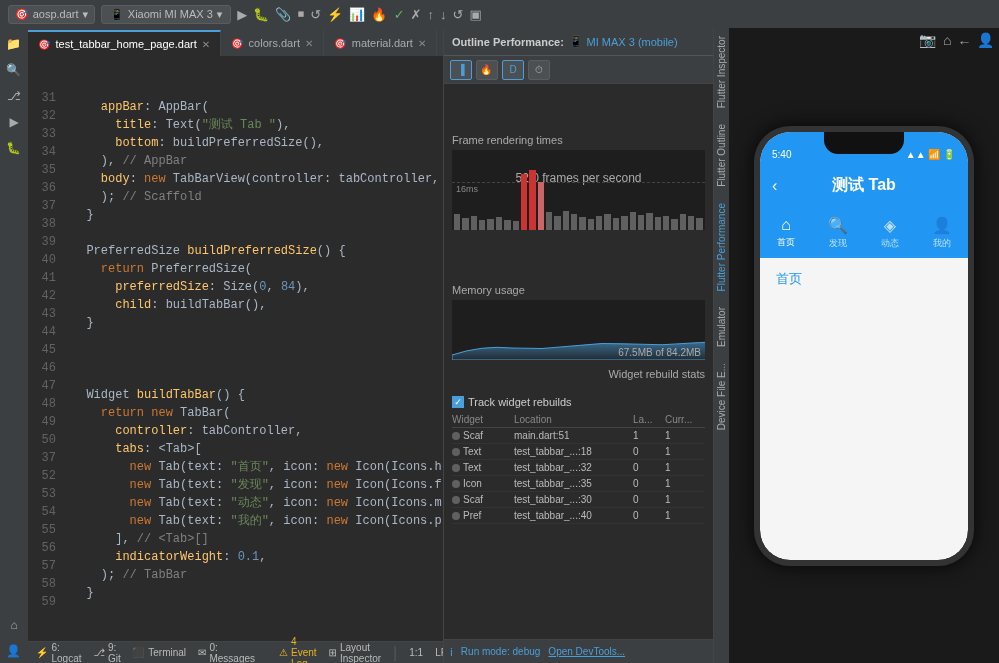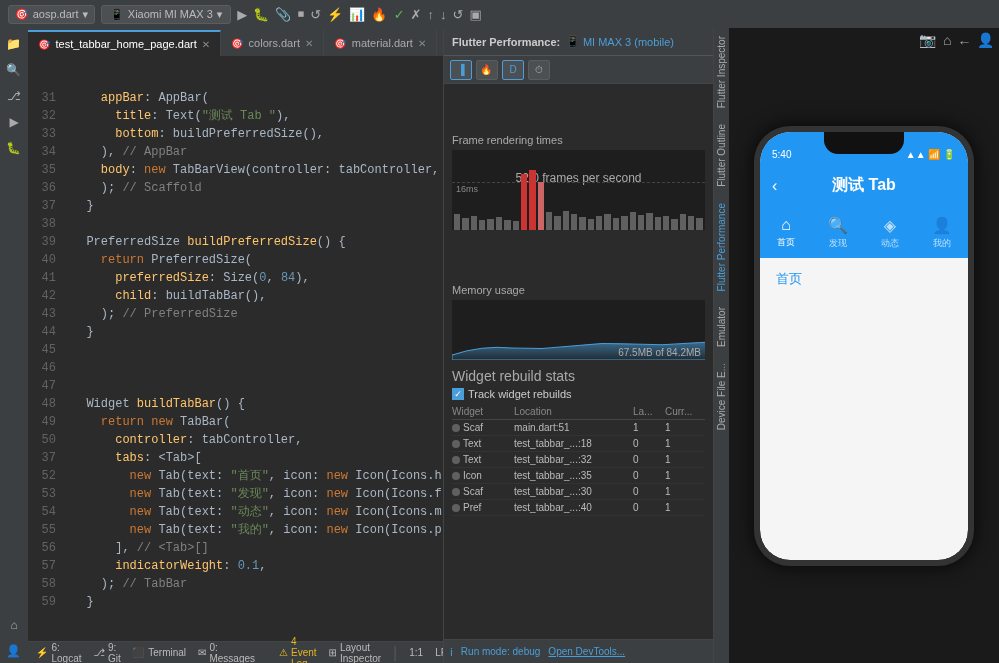--- a/index.html
+++ b/index.html
@@ -311,22 +311,23 @@
     
     .rebuild-section {
       padding: 4px 8px;
       flex: 1;
       overflow: hidden;
       display: flex;
       flex-direction: column;
     }
     .rebuild-title {
       color: #aaa;
-      font-size: 14px;
-      margin-bottom: 4px;
+      font-size: 11px;
+      margin-bottom: 16px;
+      text-align: right;
     }
     .rebuild-checkbox-row {
       display: flex;
       align-items: center;
       gap: 4px;
       margin-bottom: 4px;
     }
     .rebuild-checkbox {
       width: 12px;
       height: 12px;
@@ -660,21 +661,20 @@
         <div class="code-line">      <span class="fn">bottom</span>: buildPreferredSize(),</div>
         <div class="code-line">    ), <span class="cm">// AppBar</span></div>
         <div class="code-line">    <span class="fn">body</span>: <span class="kw">new</span> <span class="cls">TabBarView</span>(controller: tabController,</div>
         <div class="code-line">    ); <span class="cm">// Scaffold</span></div>
         <div class="code-line">  }</div>
         <div class="code-line"></div>
         <div class="code-line">  <span class="cls">PreferredSize</span> <span class="fn">buildPreferredSize</span>() {</div>
         <div class="code-line">    <span class="kw">return</span> <span class="cls">PreferredSize</span>(</div>
         <div class="code-line">      <span class="fn">preferredSize</span>: <span class="cls">Size</span>(<span class="num">0</span>, <span class="num">84</span>),</div>
         <div class="code-line">      <span class="fn">child</span>: buildTabBar(),</div>
-        <div class="code-line">    ); <span class="cm">// PreferredSize</span></div>
         <div class="code-line">  }</div>
         <div class="code-line"></div>
         <div class="code-line"></div>
         <div class="code-line"></div>
         <div class="code-line">  <span class="cls">Widget</span> <span class="fn">buildTabBar</span>() {</div>
         <div class="code-line">    <span class="kw">return</span> <span class="kw">new</span> <span class="cls">TabBar</span>(</div>
         <div class="code-line">      <span class="fn">controller</span>: tabController,</div>
         <div class="code-line">      <span class="fn">tabs</span>: &lt;<span class="cls">Tab</span>&gt;[</div>
         <div class="code-line">        <span class="kw">new</span> <span class="cls">Tab</span>(text: <span class="str">"首页"</span>, icon: <span class="kw">new</span> <span class="cls">Icon</span>(Icons.h</div>
         <div class="code-line">        <span class="kw">new</span> <span class="cls">Tab</span>(text: <span class="str">"发现"</span>, icon: <span class="kw">new</span> <span class="cls">Icon</span>(Icons.f</div>
@@ -719,21 +719,21 @@
       </div>
       <div class="status-item">
         <span>LF</span>
       </div>
 
     </div>
   </div>
 
   <div class="perf-panel">
     <div class="perf-header">
-      <span class="perf-title">Flutter Performance:</span>
+      <span class="perf-title">Outline Performance:</span>
       <span class="perf-device">
         <span>📱</span>
         <span>MI MAX 3 (mobile)</span>
       </span>
     </div>
     <div class="perf-toolbar">
       <div class="perf-tool-btn active">▐</div>
       <div class="perf-tool-btn">🔥</div>
       <div class="perf-tool-btn active">D</div>
       <div class="perf-tool-btn">⏱</div>

